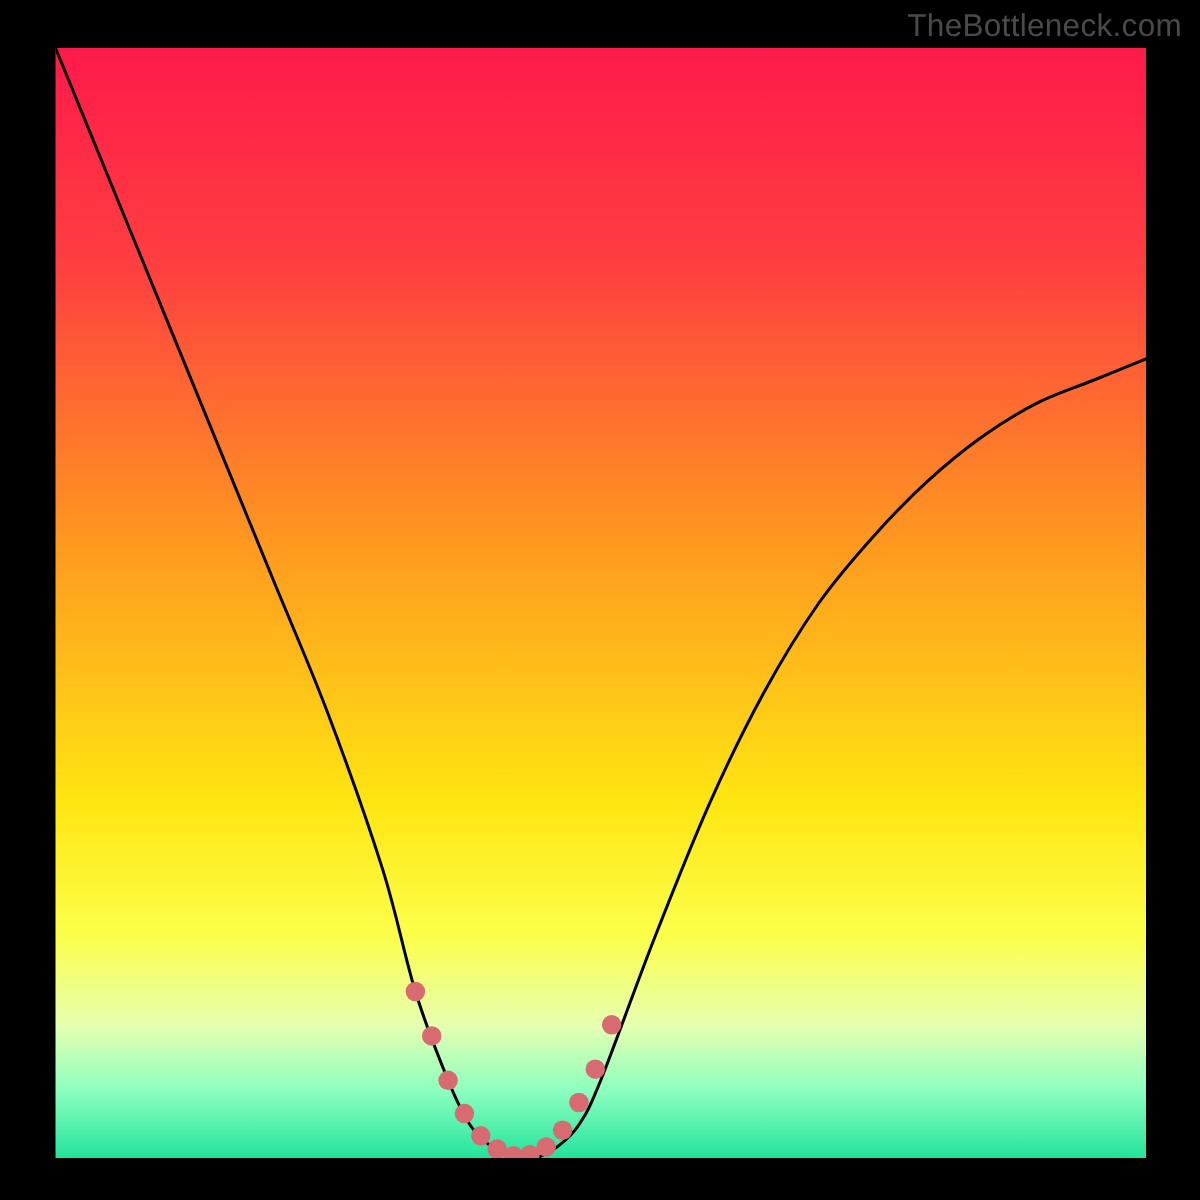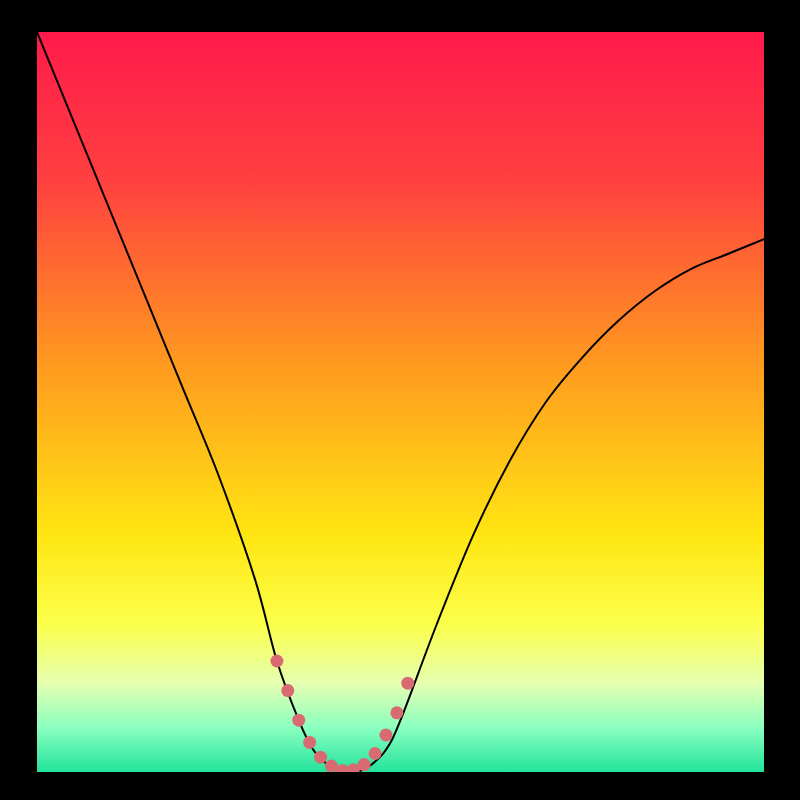--- a/index.html
+++ b/index.html
@@ -44,20 +44,21 @@
     stroke-linecap: round;
   }
   .dot {
     fill: #d86b72;
   }
 </style>
 </head>
 <body>
 
 <div class="stage">
+  <div class="watermark">TheBottleneck.com</div>
 
   <svg class="chart" viewBox="0 0 800 800">
     <defs>
       <linearGradient id="bg-grad" x1="0" y1="0" x2="0" y2="1">
           <stop offset="0.0%" stop-color="#ff1a4b"></stop>
           <stop offset="20.0%" stop-color="#ff4040"></stop>
           <stop offset="45.0%" stop-color="#ff9a1f"></stop>
           <stop offset="68.0%" stop-color="#ffe612"></stop>
           <stop offset="80.0%" stop-color="#fbff4a"></stop>
           <stop offset="88.0%" stop-color="#e6ffb0"></stop>

